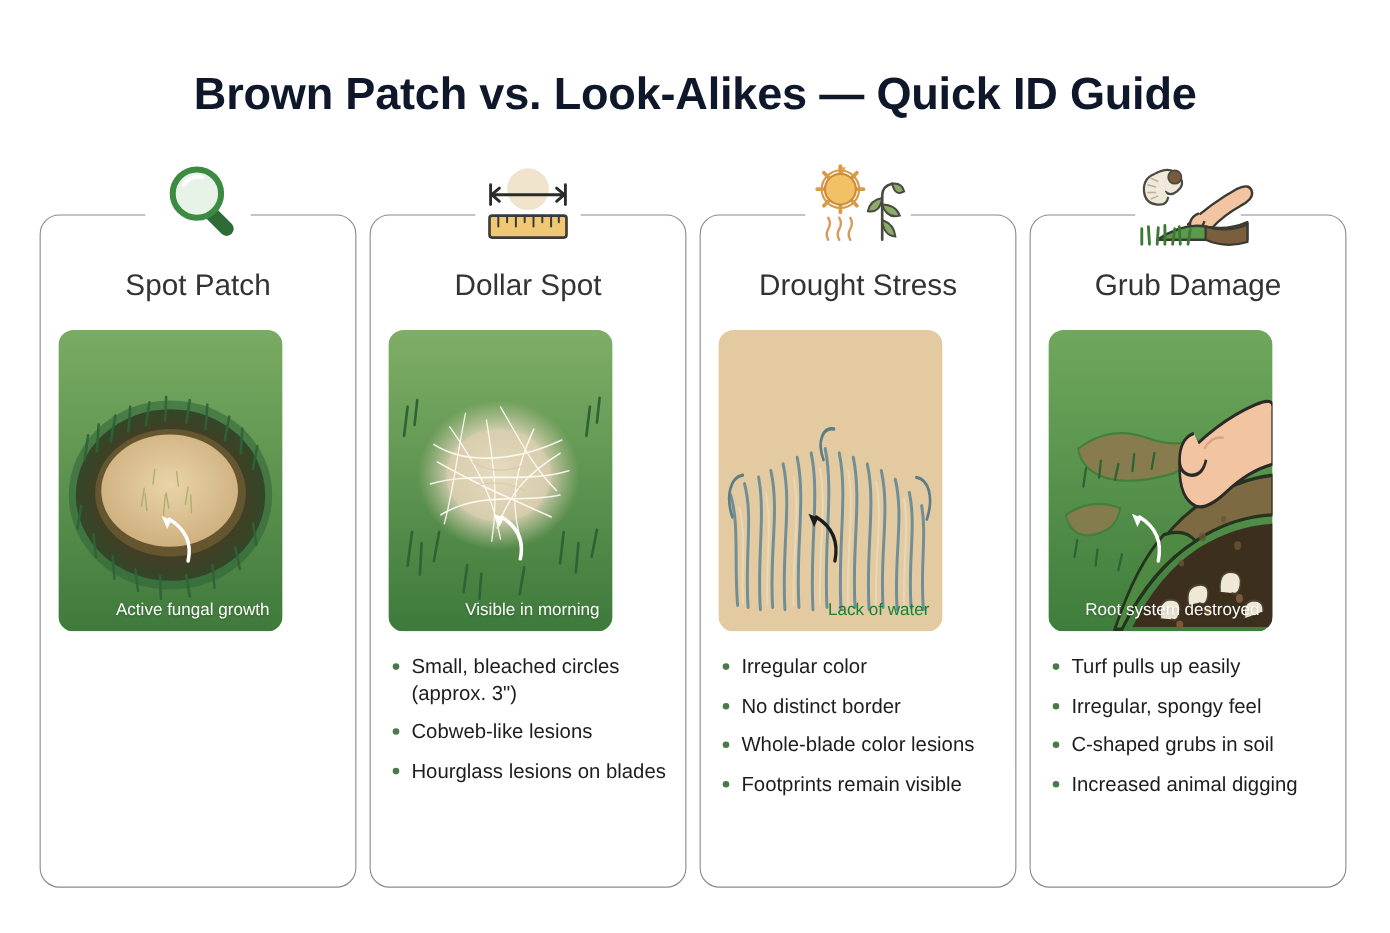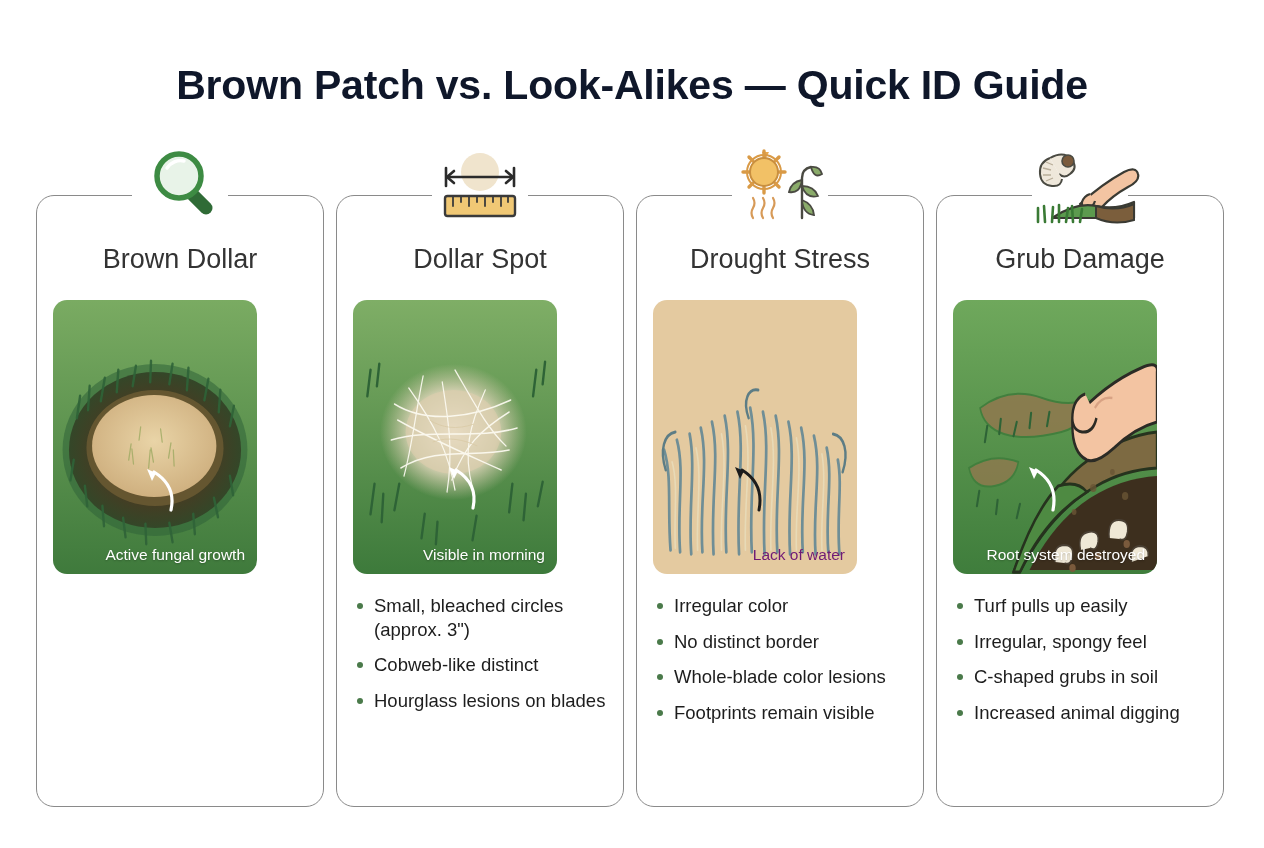--- a/index.html
+++ b/index.html
@@ -68,21 +68,21 @@
   .caption {
     position:absolute;
     right:12px; bottom:10px;
     text-align:center;
     font-size:15.5px;
     line-height:1.15;
     color:#ffffff;
     width:auto;
     text-shadow:0 1px 2px rgba(0,0,0,.25);
   }
-  .caption.dark { color:#701a75; text-shadow:none; }
+  .caption.dark { color:#15803d; text-shadow:none; }
   .bullets {
     position:absolute;
     top:398px; left:18px;
     width:254px;
   }
   .bullet {
     display:flex;
     align-items:flex-start;
     margin-bottom:12px;
     font-size:18.5px;
@@ -108,21 +108,21 @@
     <div class="notch"></div>
     <div class="icon-wrap">
       <svg viewBox="0 0 120 80">
         <g transform="translate(36,6)">
           <line x1="30" y1="38" x2="50" y2="58" stroke="#2f6b36" stroke-width="13" stroke-linecap="round"></line>
           <circle cx="23" cy="26" r="22" fill="#e8f3e8" stroke="#3d8b43" stroke-width="5.5"></circle>
           <path d="M11 18 A16 16 0 0 1 28 11" fill="none" stroke="#fff" stroke-width="3.4" stroke-linecap="round"></path>
         </g>
       </svg>
     </div>
-    <div class="card-title">Brown Dollar</div>
+    <div class="card-title">Spot Patch</div>
 
     <div class="thumb">
       <svg viewBox="0 0 256 274" preserveAspectRatio="none">
         <defs>
           <linearGradient id="bpTurf" x1="0" y1="0" x2="0" y2="1">
             <stop offset="0" stop-color="#7aab62"></stop>
               <stop offset="1" stop-color="#3f7a3c"></stop>
           </linearGradient>
           <radialGradient id="bpStraw" cx="50%" cy="45%" r="60%">
             <stop offset="0" stop-color="#e9d4a7"></stop>
@@ -229,21 +229,21 @@
       </svg>
     </div>
 
     <div class="bullets">
       <div class="bullet">
         <span class="dot"></span>
         <span>Small, bleached circles (approx. 3")</span>
       </div>
       <div class="bullet">
         <span class="dot"></span>
-        <span>Cobweb-like distinct</span>
+        <span>Cobweb-like lesions</span>
       </div>
       <div class="bullet">
         <span class="dot"></span>
         <span>Hourglass lesions on blades</span>
       </div>
     </div>
   </div>
 
   <div class="card">
     <div class="notch"></div>

